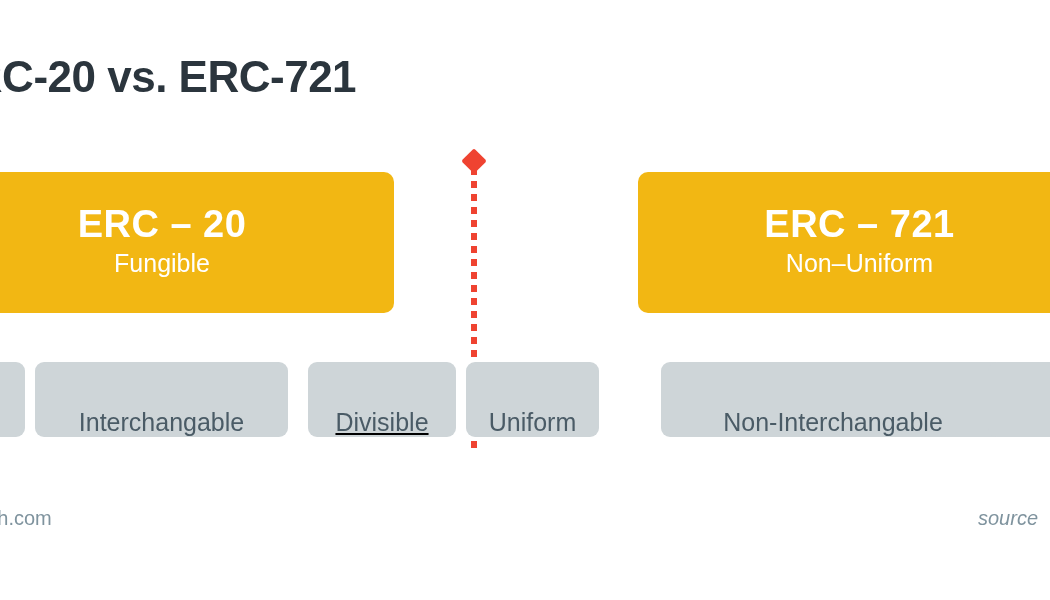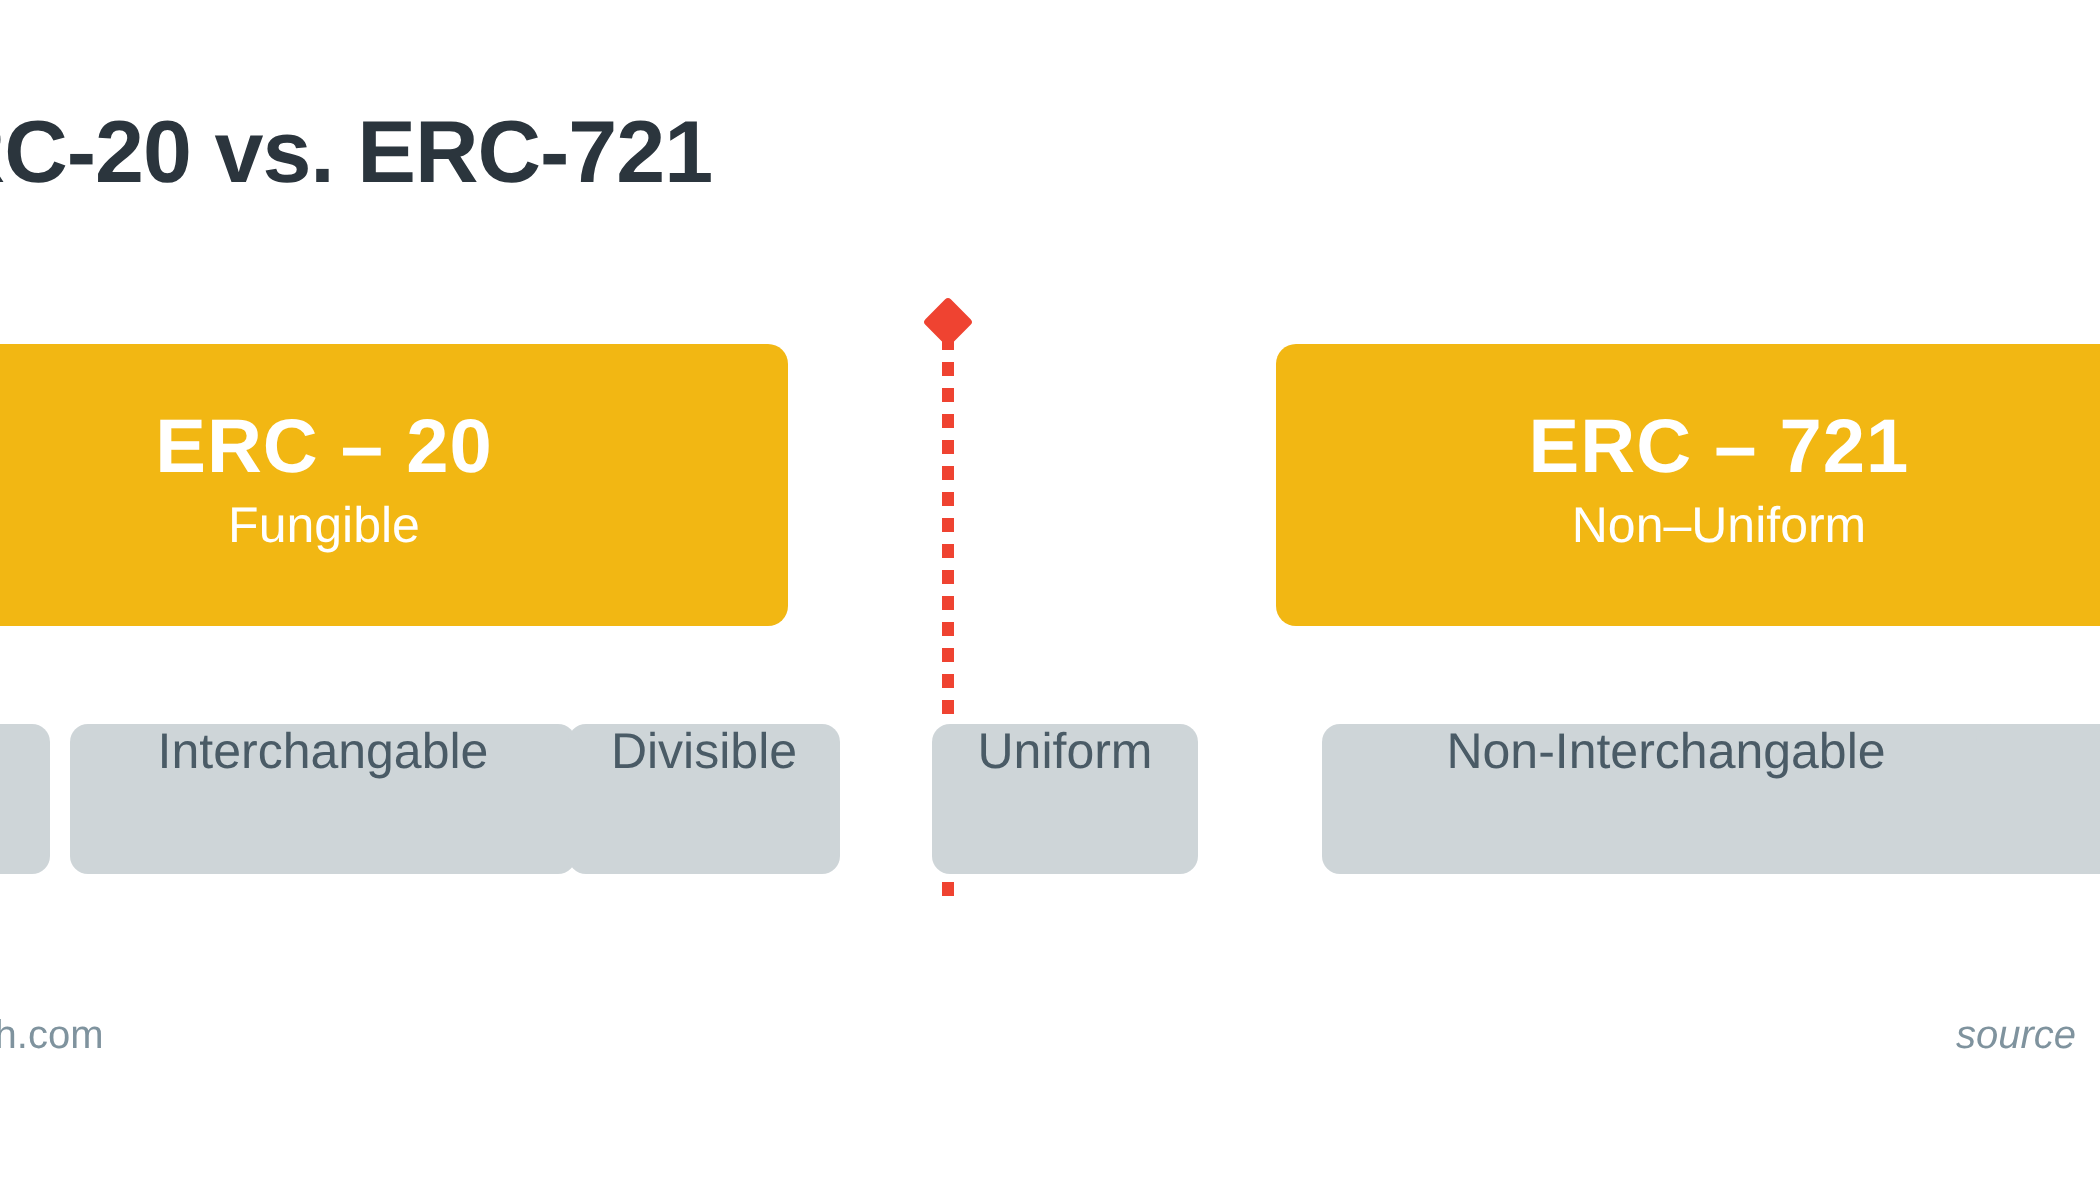--- a/index.html
+++ b/index.html
@@ -95,33 +95,33 @@
   }
 
   
   .chip {
     position: absolute;
     top: 362px;
     height: 75px;
     background: #ced5d8;
     border-radius: 9px;
     display: flex;
-    align-items: flex-start;
+    align-items: flex-end;
     justify-content: center;
     box-sizing: border-box;
   }
   .chip-label {
     font-size: 25px;
     color: #4a5b66;
     white-space: nowrap;
   }
   
   .chip-c0 { left: -75px;  width: 100px; }
   .chip-c1 { left: 35px;   width: 253px; }
-  .chip-c2 { left: 284px;  width: 136px; }
+  .chip-c2 { left: 308px;  width: 148px; text-decoration: underline; }
   
   .chip-c3 { left: 466px;  width: 133px; }
   .chip-c4 { left: 661px;  width: 344px; }
   .chip-c5 { left: 988px;  width: 180px; }
 
   
   .footer-left {
     position: absolute;
     left: -75px;
     top: 507px;

